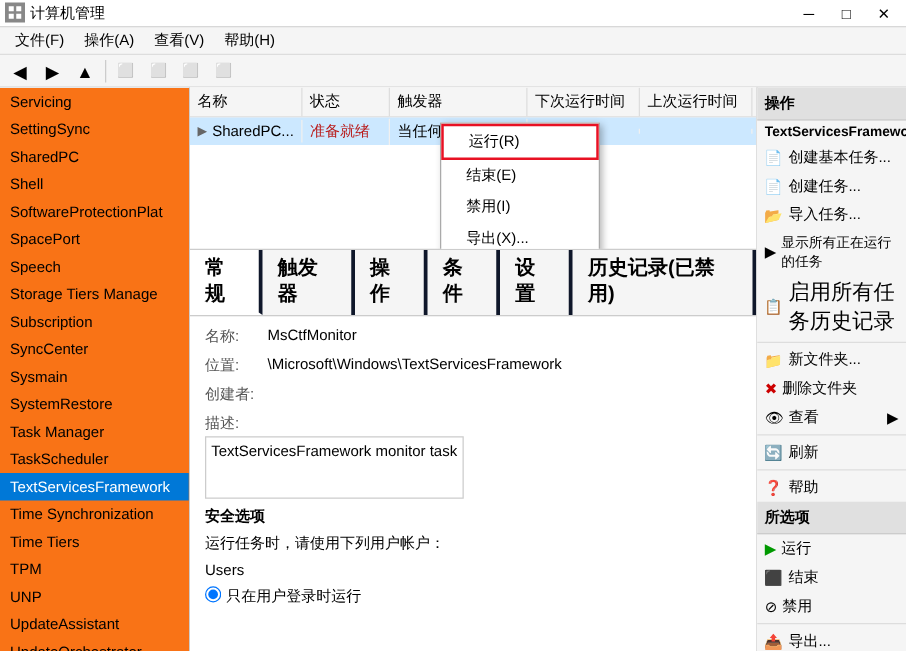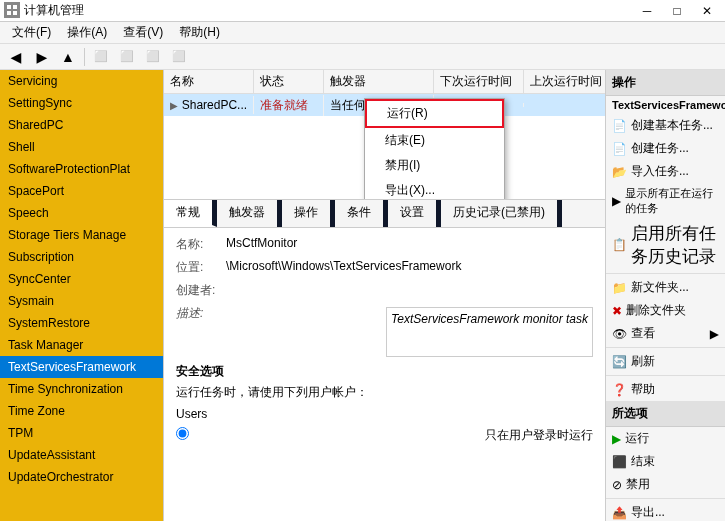--- a/index.html
+++ b/index.html
@@ -87,22 +87,22 @@
     }
 
     
     .main-layout {
       display: flex;
       height: calc(521px - 70px);
     }
 
     
     .sidebar {
-      width: 164px;
-      background: #eab308;
+      width: 152px;
+      background: #f97316;
       border-right: 1px solid #ccc;
       overflow-y: auto;
       overflow-x: hidden;
       flex-shrink: 0;
     }
     .sidebar-item {
       padding: 2px 4px 2px 8px;
       cursor: pointer;
       white-space: nowrap;
       overflow: hidden;
@@ -167,21 +167,21 @@
     .td-trigger { min-width: 110px; }
     .td-next-run { min-width: 90px; }
     .td-last-run { min-width: 90px; }
     .td-last-result { min-width: 100px; }
 
     
     .context-menu {
       position: absolute;
       left: 200px;
       top: 28px;
-      width: 141px;
+      width: 128px;
       background: #fff;
       border: 1px solid #aaa;
       box-shadow: 2px 2px 6px rgba(0,0,0,0.3);
       z-index: 100;
       font-size: 12px;
     }
     .context-menu-item {
       padding: 4px 20px;
       cursor: pointer;
     }
@@ -195,40 +195,40 @@
     
     .tabs-bar {
       display: flex;
       background: #f5f5f5;
       border-bottom: 1px solid #ccc;
       padding: 0;
     }
     .tab {
       padding: 4px 12px;
       cursor: pointer;
-      font-size: 12px;
-      border-right: 5px solid #0f172a;
+      font-size: 16px;
+      border-right: 3px solid #0f172a;
+      font-weight: bold;
     }
     .tab.active {
       background: #fff;
       border-bottom: 2px solid #fff;
     }
 
     
     .detail-area {
       flex: 1;
       padding: 8px 12px;
       overflow-y: auto;
       font-size: 12px;
     }
     .detail-row {
       display: flex;
       margin-bottom: 6px;
       align-items: flex-start;
-      justify-content: space-between;
     }
     .detail-label {
       width: 50px;
       color: #555;
       flex-shrink: 0;
       font-size: 12px;
     }
     .detail-value {
       flex: 1;
       font-size: 12px;
@@ -340,24 +340,26 @@
     <div class="sidebar-item">Shell</div>
     <div class="sidebar-item">SoftwareProtectionPlat</div>
     <div class="sidebar-item">SpacePort</div>
     <div class="sidebar-item">Speech</div>
     <div class="sidebar-item">Storage Tiers Manage</div>
     <div class="sidebar-item">Subscription</div>
     <div class="sidebar-item">SyncCenter</div>
     <div class="sidebar-item">Sysmain</div>
     <div class="sidebar-item">SystemRestore</div>
     <div class="sidebar-item">Task Manager</div>
+    <div class="sidebar-item">TaskScheduler</div>
     <div class="sidebar-item highlight">TextServicesFramework</div>
     <div class="sidebar-item">Time Synchronization</div>
-    <div class="sidebar-item">Time Zone</div>
+    <div class="sidebar-item">Time Tiers</div>
     <div class="sidebar-item">TPM</div>
+    <div class="sidebar-item">UNP</div>
     <div class="sidebar-item">UpdateAssistant</div>
     <div class="sidebar-item">UpdateOrchestrator</div>
 
   </div>
 
   <div class="center-panel">
 
     <div class="table-area">
 
       <div class="table-header">
@@ -405,21 +407,21 @@
         <span class="detail-value">MsCtfMonitor</span>
       </div>
       <div class="detail-row">
         <span class="detail-label">位置:</span>
         <span class="detail-value">\Microsoft\Windows\TextServicesFramework</span>
       </div>
       <div class="detail-row">
         <span class="detail-label">创建者:</span>
         <span class="detail-value"></span>
       </div>
-      <div class="detail-row" style="flex-direction:row;font-style:italic;">
+      <div class="detail-row" style="flex-direction:column;">
         <span class="detail-label">描述:</span>
         <div class="detail-description" style="margin-top:2px;">TextServicesFramework monitor task</div>
       </div>
 
       <div class="section-title">安全选项</div>
       <div class="detail-row">
         <span class="detail-value">运行任务时，请使用下列用户帐户：</span>
       </div>
       <div class="detail-row">
         <span class="detail-value">Users</span>

